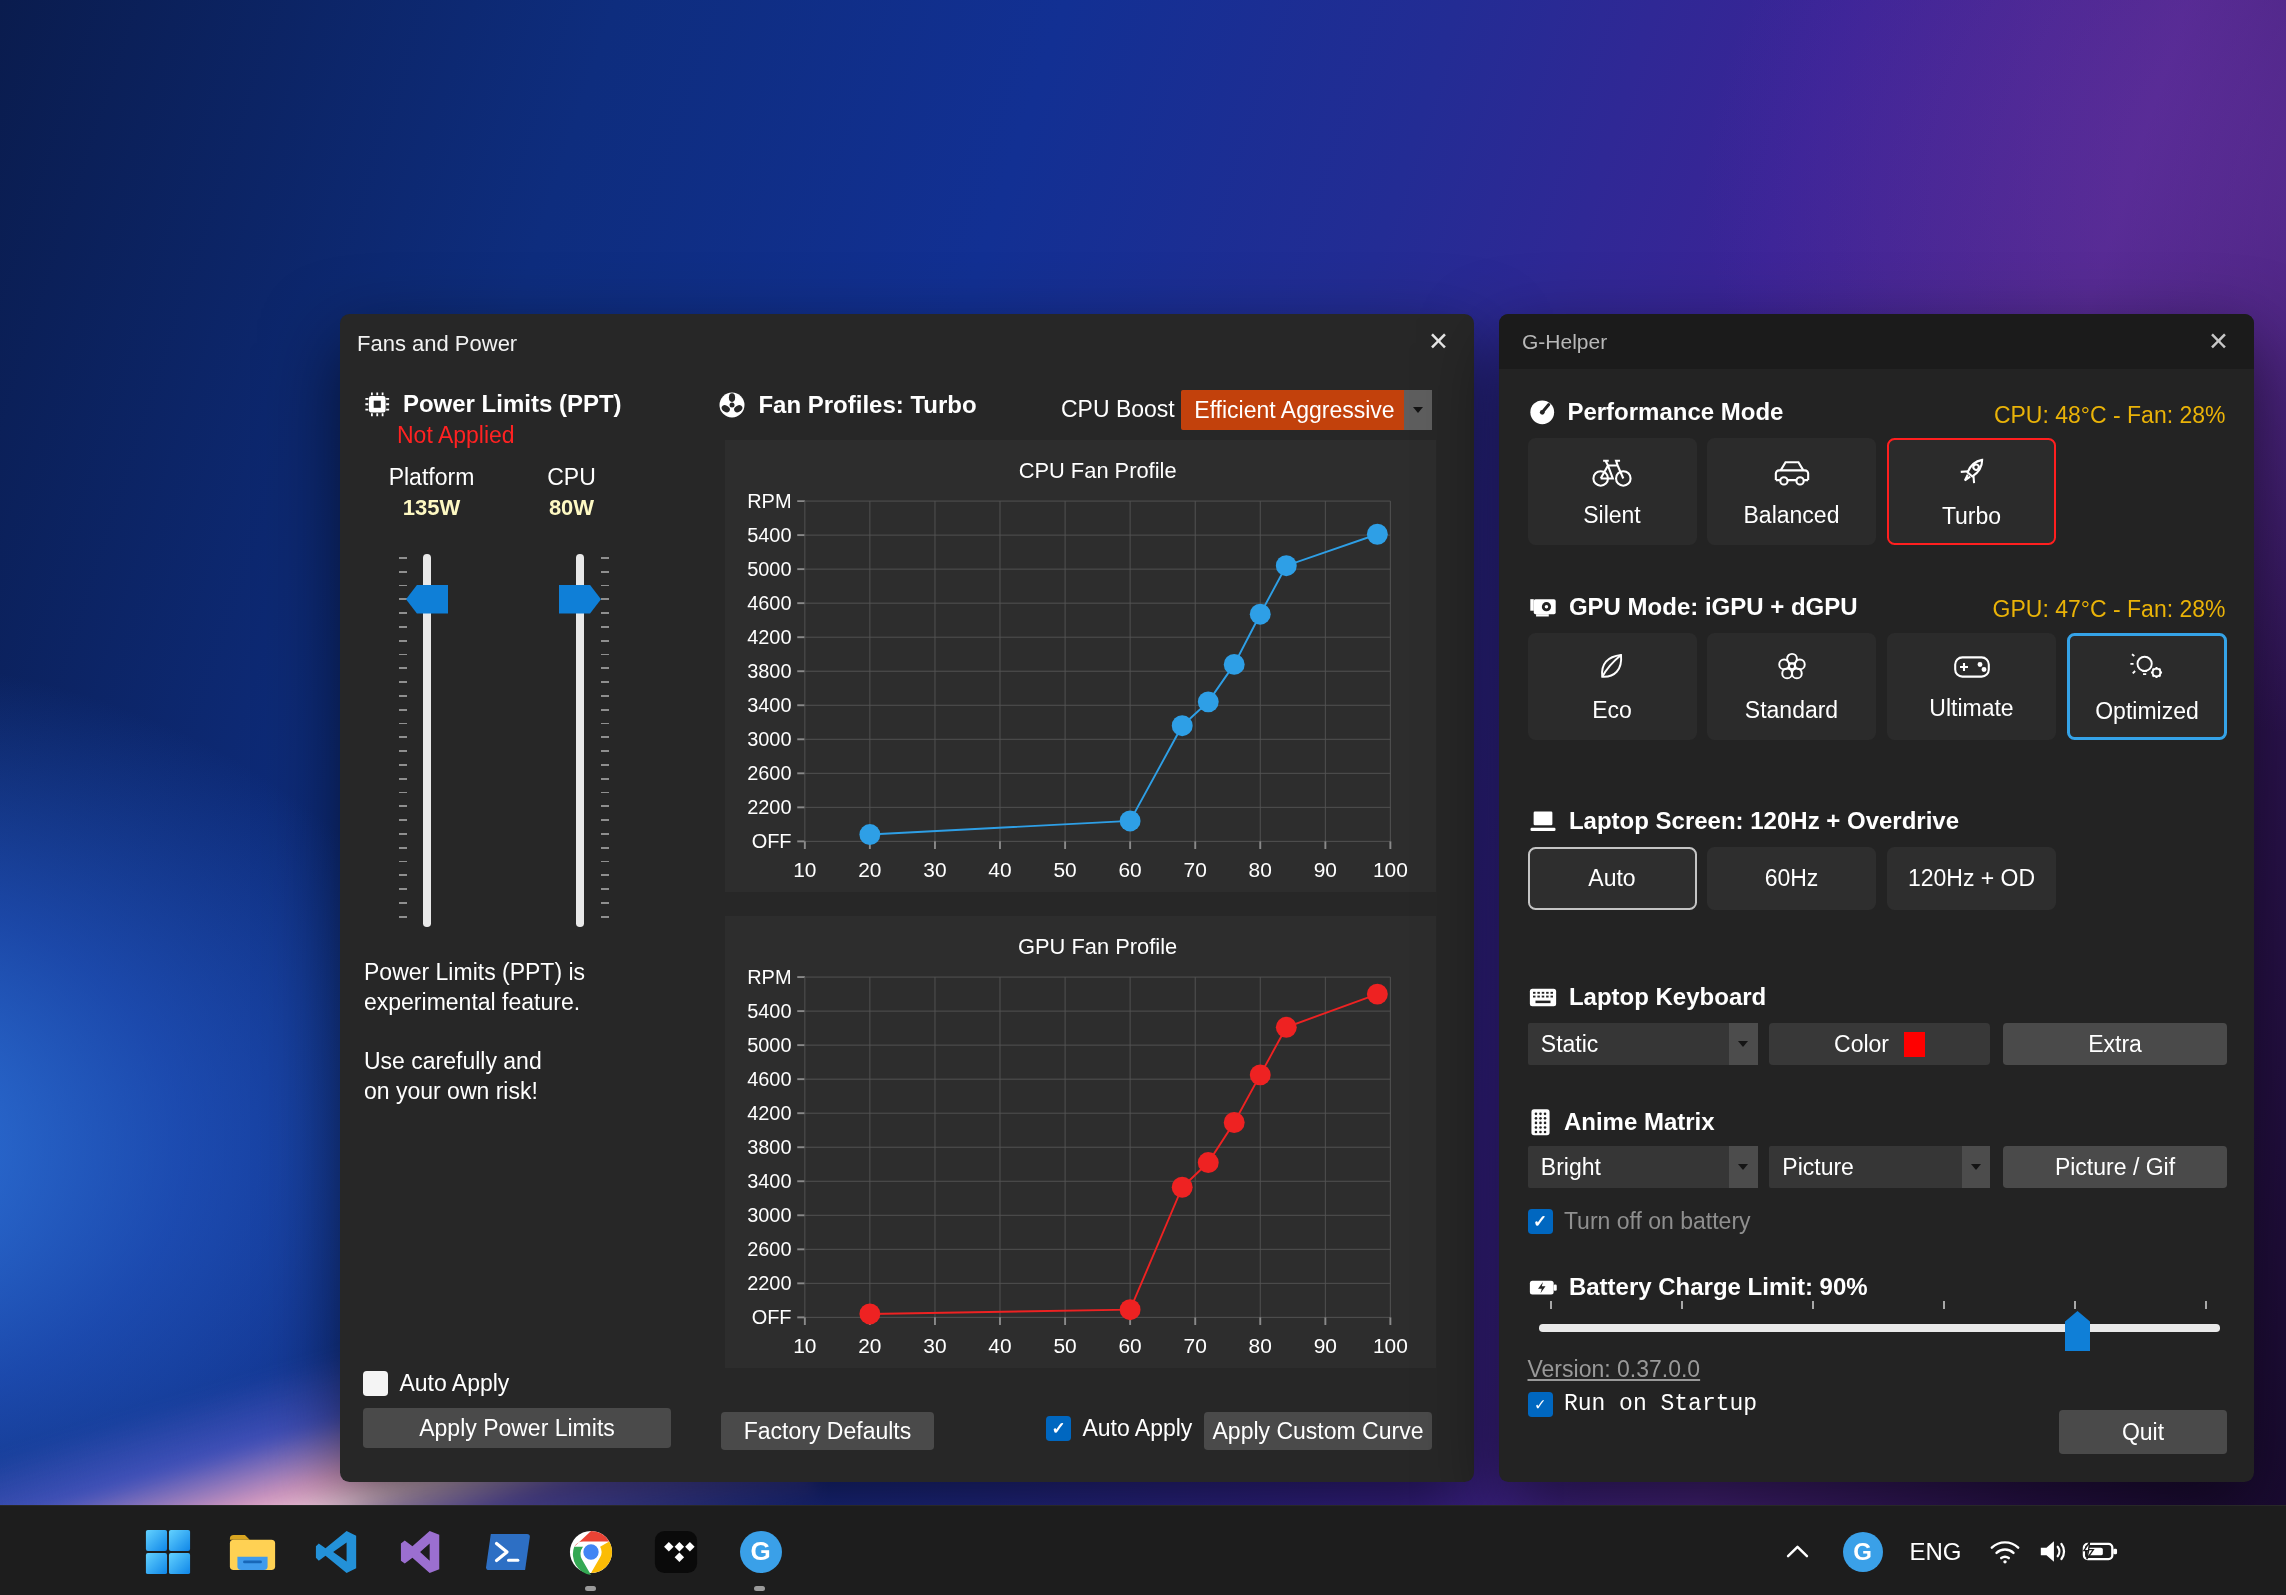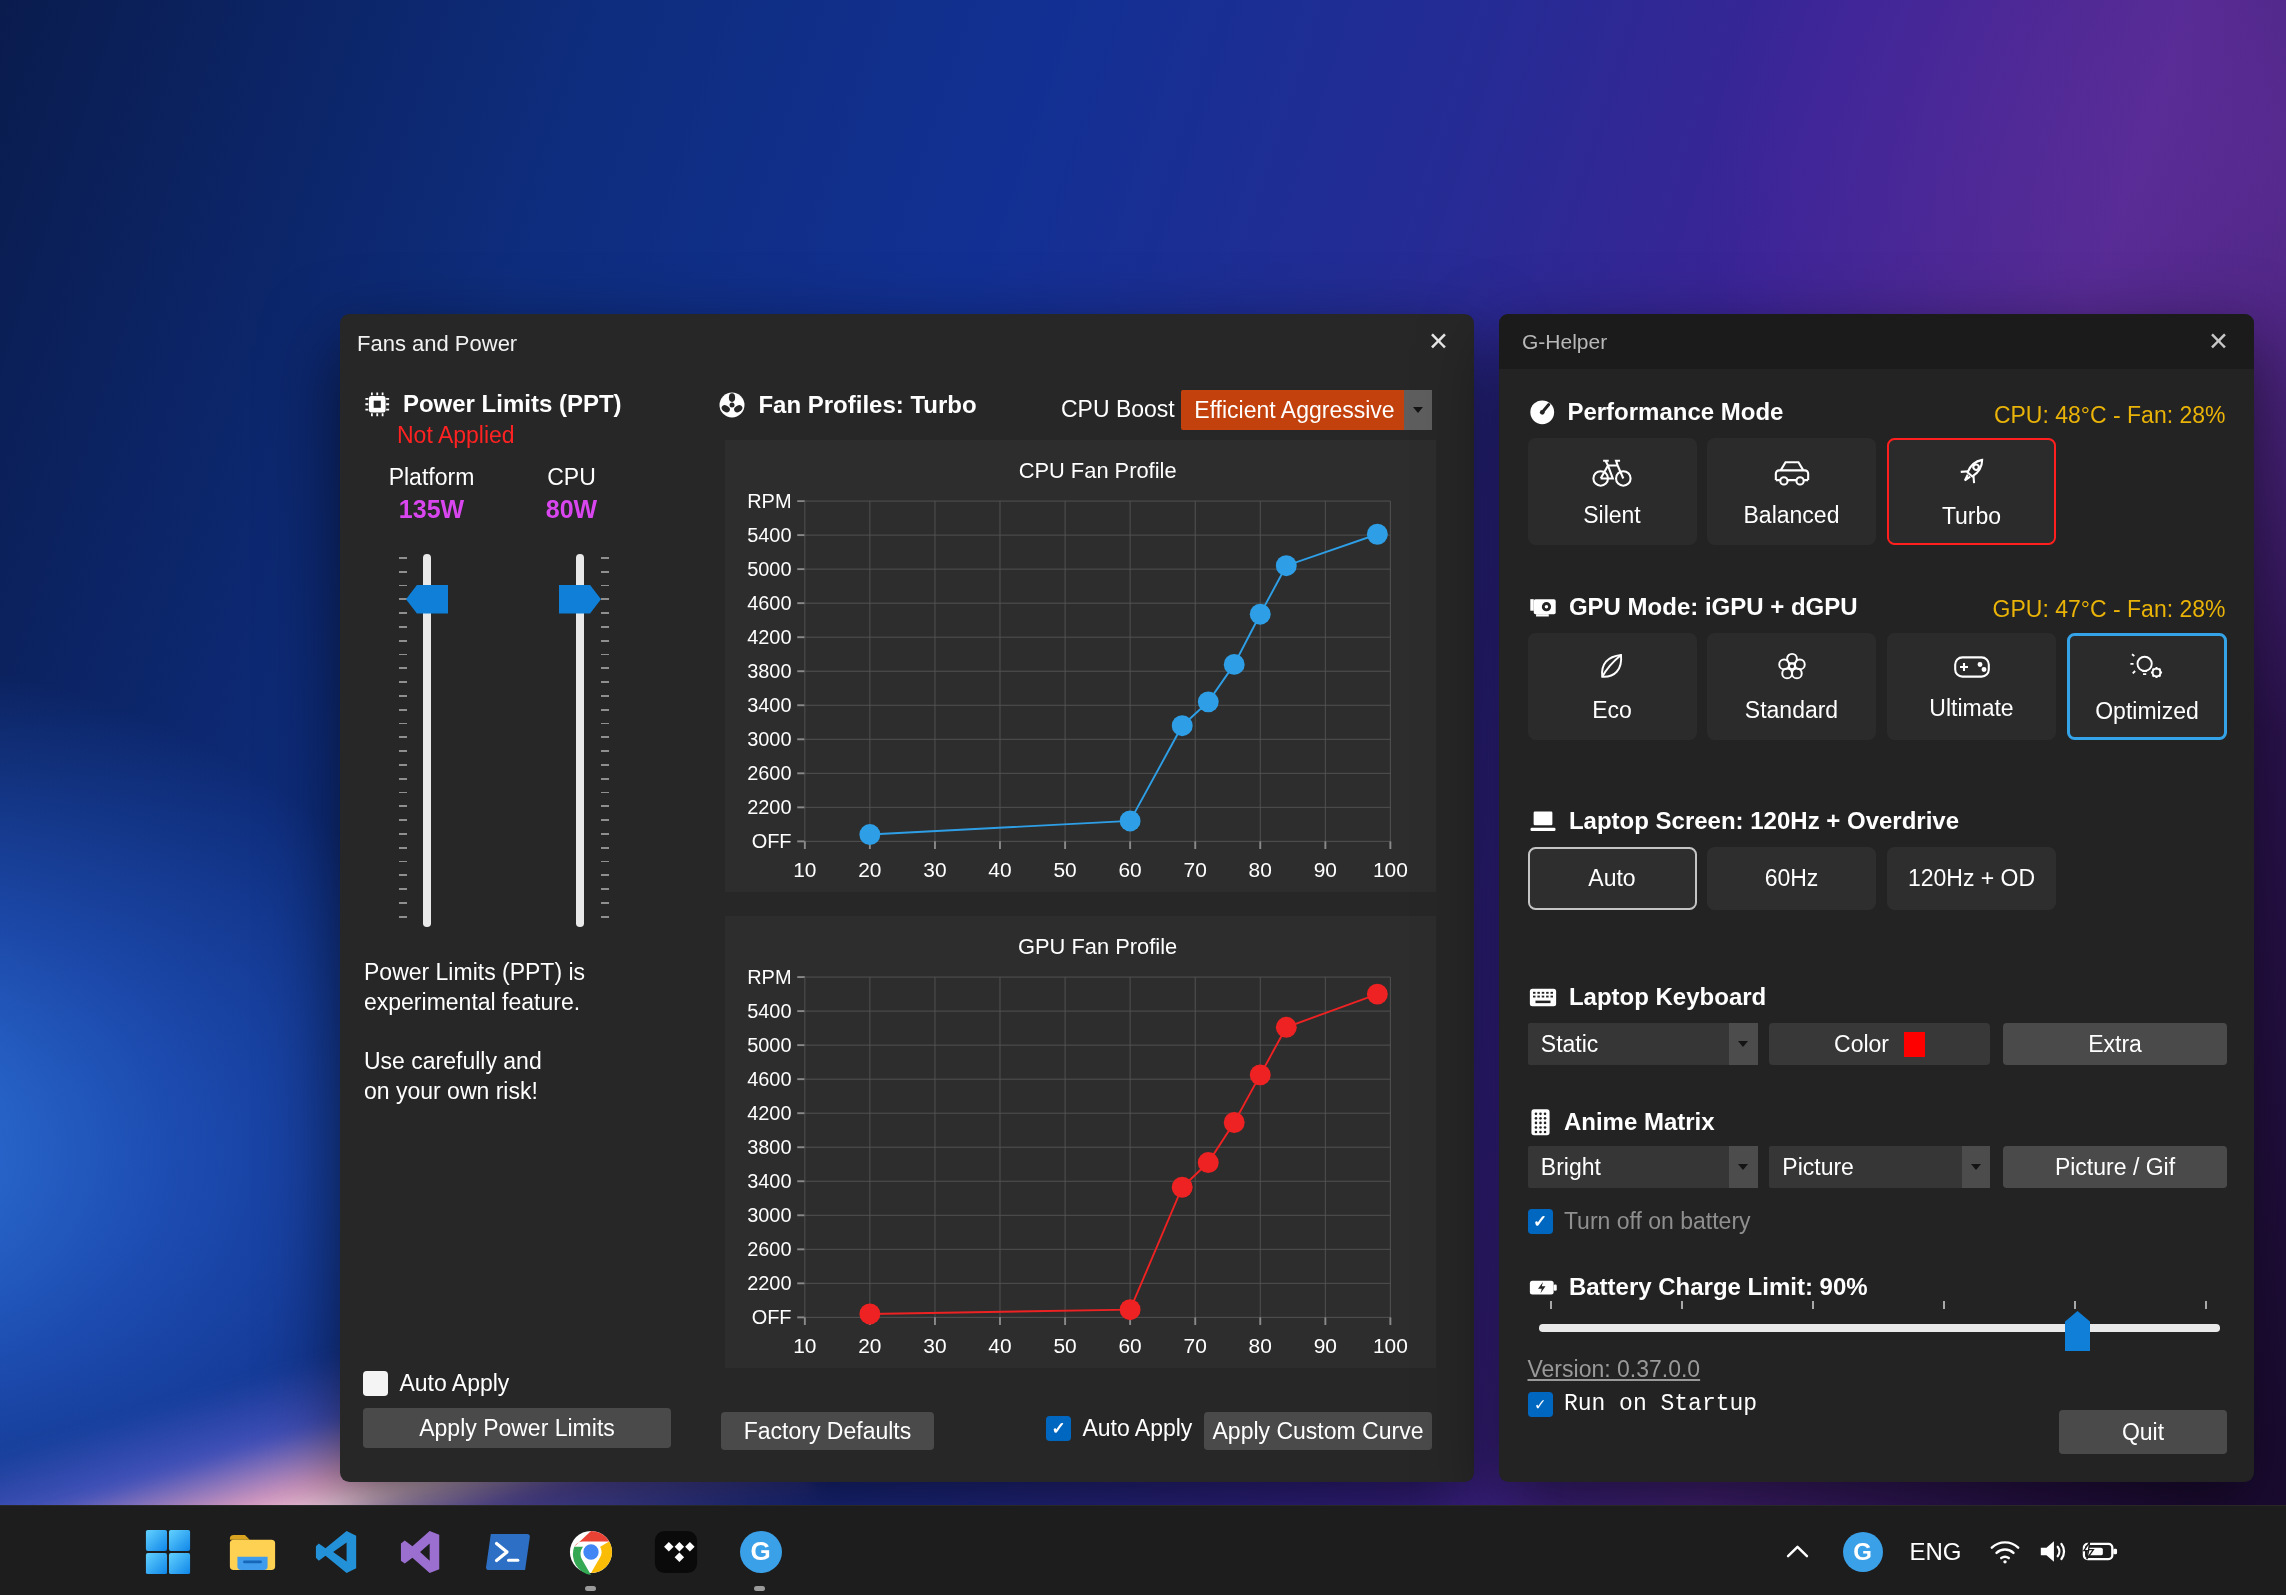--- a/index.html
+++ b/index.html
@@ -46,21 +46,21 @@
   .chart-panel{position:absolute;left:385px;width:711px;height:452px;background:#2d2d2d;}
   
   .vtrack{position:absolute;width:7.6px;background:#e9e9e9;border-radius:3.8px;top:240px;height:373px;}
   .vticks{position:absolute;width:7.6px;top:243px;height:367px;
     background:repeating-linear-gradient(to bottom,#8f8f8f 0 1.9px,transparent 1.9px 13.8px);}
   .thumbL{position:absolute;width:42px;height:28.5px;background:#0f7fd7;top:271px;
     clip-path:polygon(0% 50%,26% 0%,100% 0%,100% 100%,26% 100%);}
   .thumbR{position:absolute;width:42px;height:28.5px;background:#0f7fd7;top:271px;
     clip-path:polygon(0% 0%,74% 0%,100% 50%,74% 100%,0% 100%);}
   .col-label{position:absolute;width:133px;text-align:center;color:#fff;font-size:23px;}
-  .col-value{position:absolute;width:133px;text-align:center;color:#d946ef;font-size:25px;font-weight:bold;}
+  .col-value{position:absolute;width:133px;text-align:center;color:#fef9c3;font-size:22px;font-weight:bold;}
   .note{position:absolute;color:#fff;font-size:23px;line-height:30px;}
   
   .htrack{position:absolute;height:7.6px;background:#e9e9e9;border-radius:3.8px;}
   .hticks{position:absolute;height:7.6px;background:repeating-linear-gradient(to right,#a8a8a8 0 1.9px,transparent 1.9px 131px);}
   .thumbUp{position:absolute;width:25px;height:40px;background:#0f7fd7;
     clip-path:polygon(50% 0,100% 26%,100% 100%,0 100%,0 26%);}
   .link{position:absolute;color:#9a9a9a;font-size:23px;text-decoration:underline;}
   
   #taskbar{position:absolute;left:0;top:1505px;width:2286px;height:91px;background:#1d1d1d;border-top:1px solid rgba(255,255,255,.05);}
   .tb-ico{position:absolute;top:15px;width:61px;height:61px;display:flex;align-items:center;justify-content:center;}

